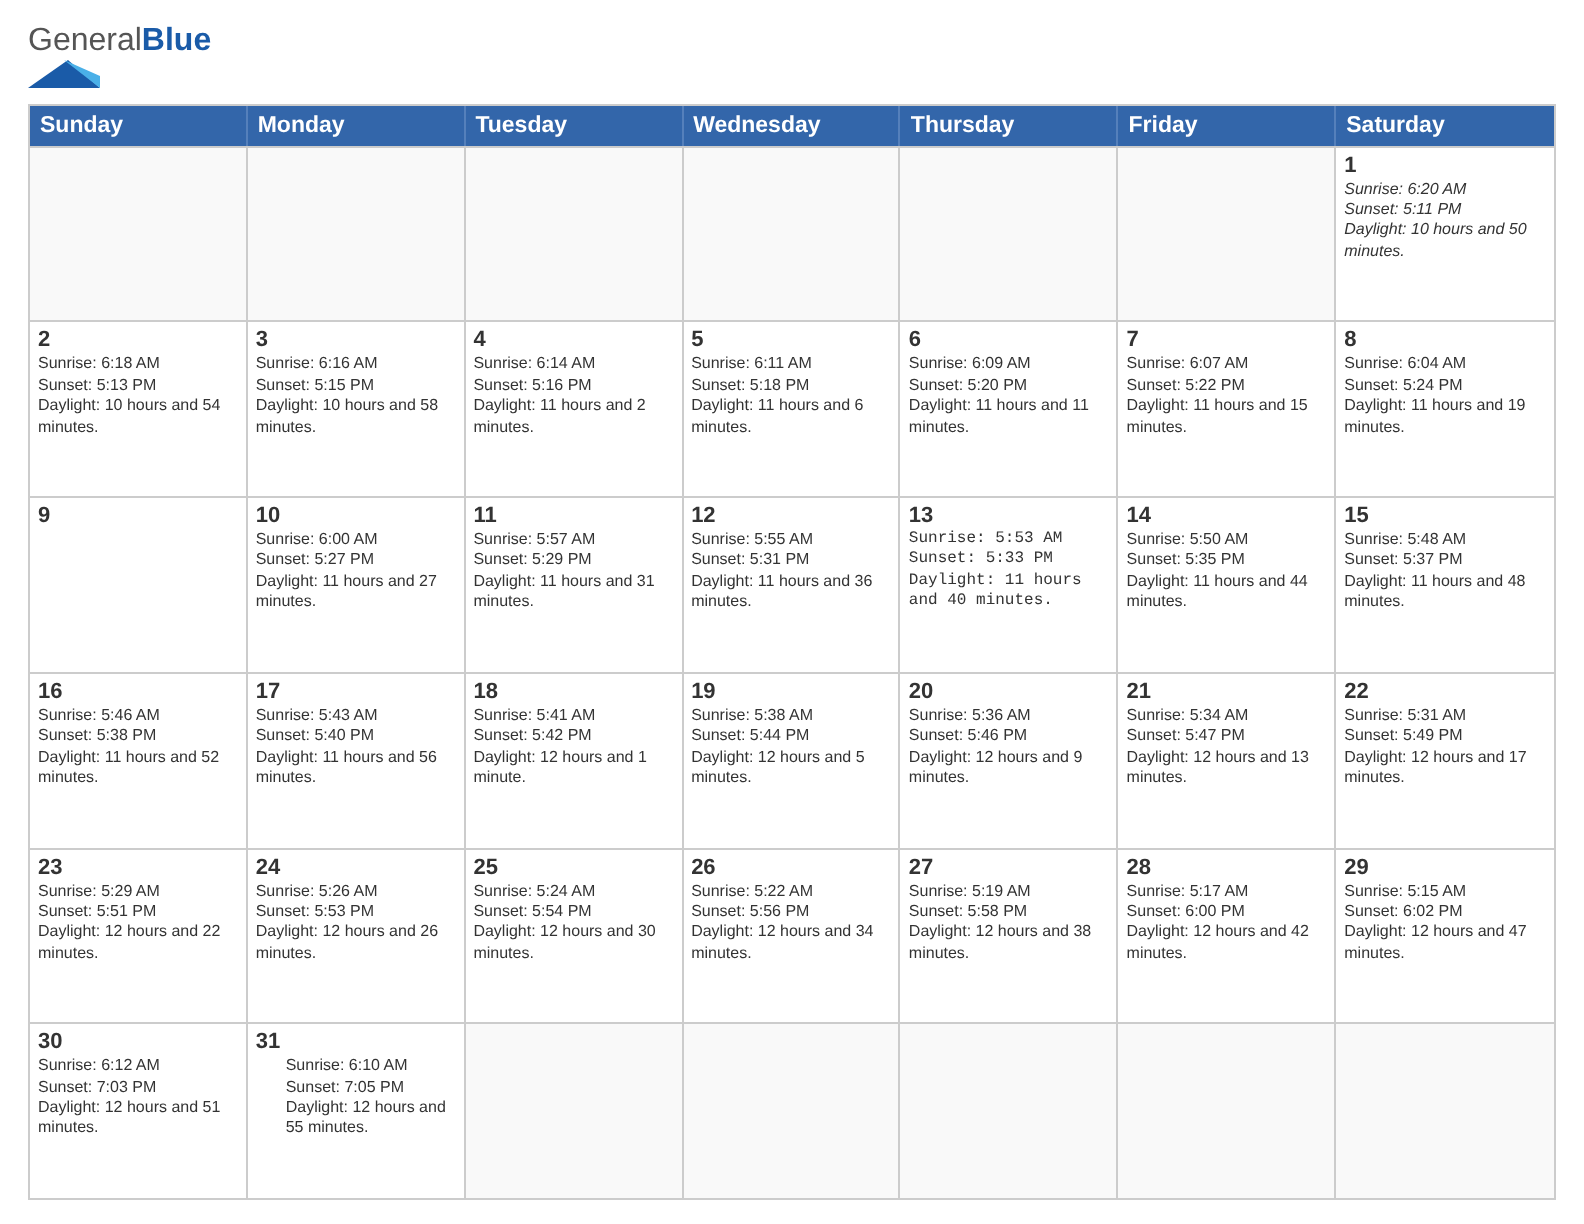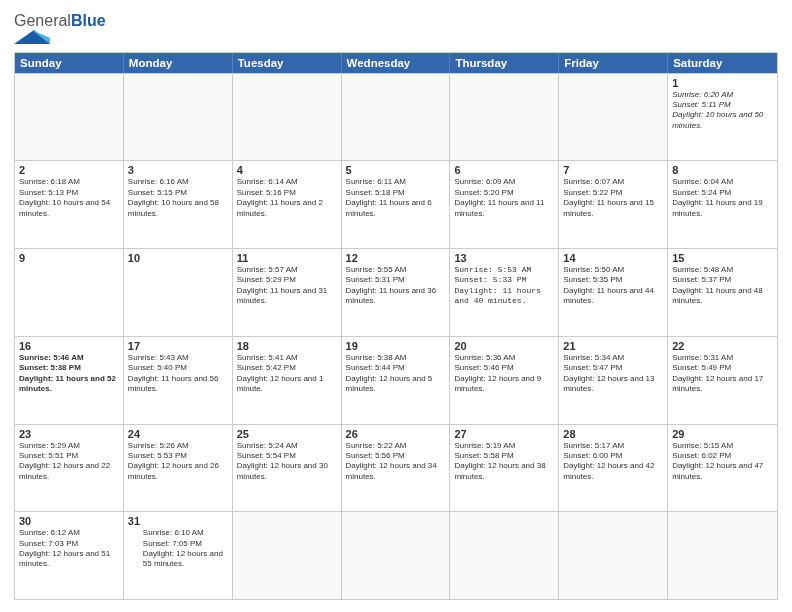--- a/index.html
+++ b/index.html
@@ -183,20 +183,23 @@
 Sunset: 5:24 PM
 Daylight: 11 hours and 19 minutes.</div>
           </div>
         </div>
         <div class="cal-row">
           <div class="cal-cell">
             <span class="day-num">9</span>
           </div>
           <div class="cal-cell">
             <span class="day-num">10</span>
+            <div class="day-info" style="white-space: pre-line;">Sunrise: 6:00 AM
+Sunset: 5:27 PM
+Daylight: 11 hours and 27 minutes.</div>
           </div>
           <div class="cal-cell">
             <span class="day-num">11</span>
             <div class="day-info" style="white-space: pre-line;">Sunrise: 5:57 AM
 Sunset: 5:29 PM
 Daylight: 11 hours and 31 minutes.</div>
           </div>
           <div class="cal-cell">
             <span class="day-num">12</span>
             <div class="day-info" style="white-space: pre-line;">Sunrise: 5:55 AM
@@ -218,21 +221,21 @@
           <div class="cal-cell">
             <span class="day-num">15</span>
             <div class="day-info" style="white-space: pre-line;">Sunrise: 5:48 AM
 Sunset: 5:37 PM
 Daylight: 11 hours and 48 minutes.</div>
           </div>
         </div>
         <div class="cal-row">
           <div class="cal-cell">
             <span class="day-num">16</span>
-            <div class="day-info" style="white-space: pre-line; font-weight: bold;">Sunrise: 5:46 AM
+            <div class="day-info" style="white-space: pre-line;">Sunrise: 5:46 AM
 Sunset: 5:38 PM
 Daylight: 11 hours and 52 minutes.</div>
           </div>
           <div class="cal-cell">
             <span class="day-num">17</span>
             <div class="day-info" style="white-space: pre-line;">Sunrise: 5:43 AM
 Sunset: 5:40 PM
 Daylight: 11 hours and 56 minutes.</div>
           </div>
           <div class="cal-cell">

